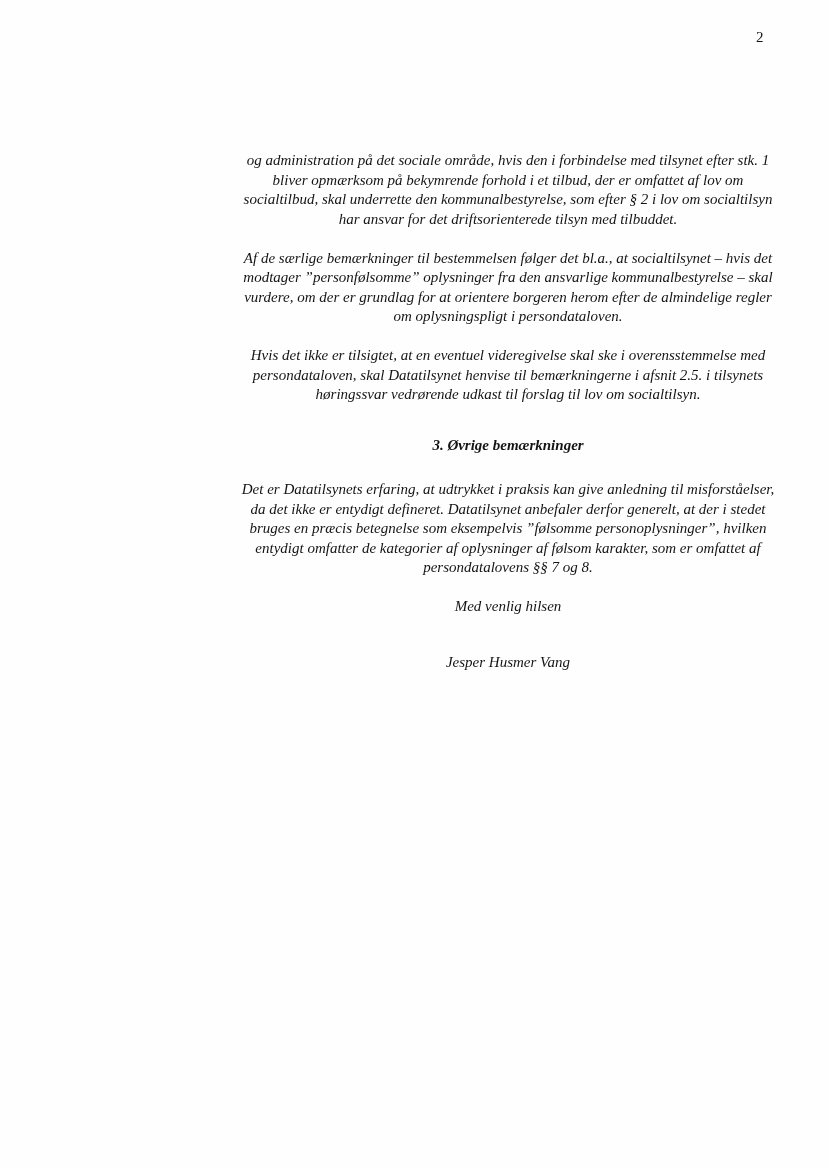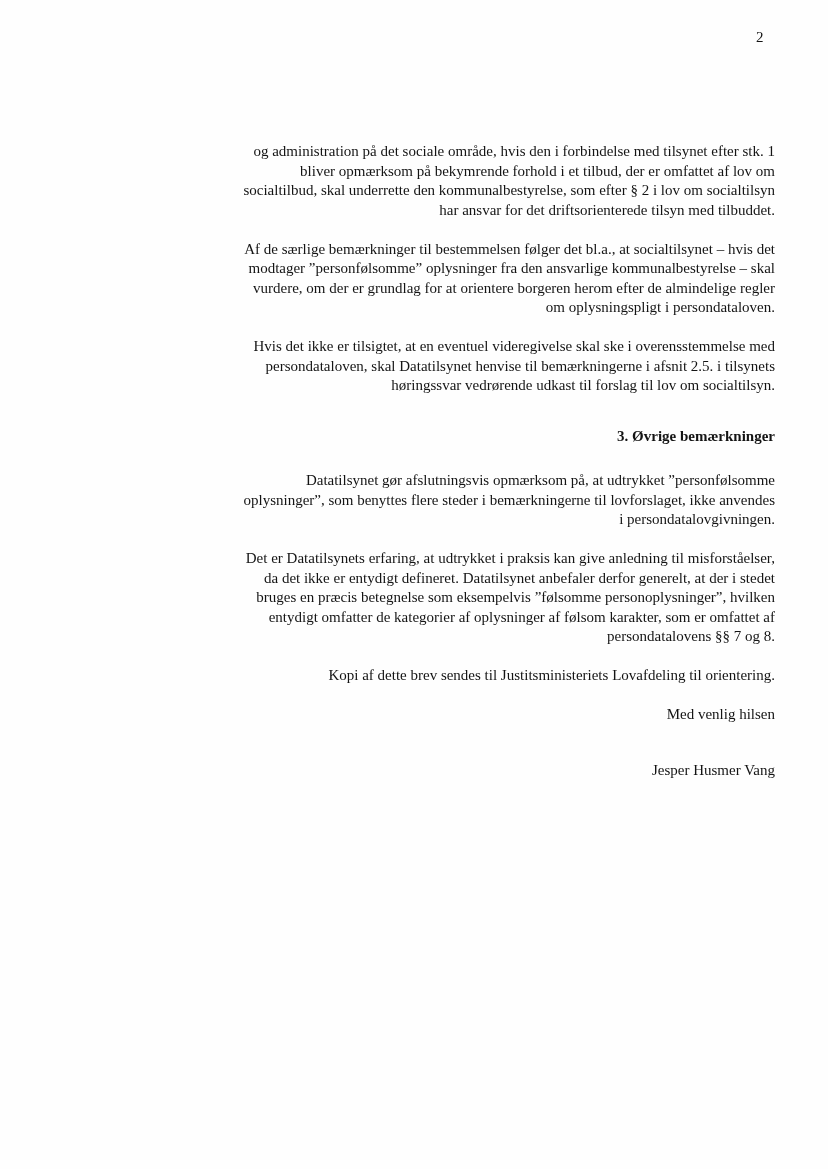--- a/index.html
+++ b/index.html
@@ -19,26 +19,27 @@
   }
   .page-number {
     position: absolute;
     top: 28px;
     left: 756px;
     font-size: 15px;
     line-height: 19px;
   }
   .content {
     position: absolute;
-    top: 142px;
+    top: 151px;
     left: 241px;
     width: 534px;
     font-size: 15px;
     line-height: 19.5px;
-    text-align: right;
+    text-align: center;
+    font-style: italic;
   }
   .para {
     margin: 0 0 19.5px 0;
   }
   .heading {
     font-size: 15px;
     font-weight: bold;
     margin: 31px 0 25px 0;
   }
   .closing {
@@ -62,25 +63,23 @@
 
     <p class="para">og administration på det sociale område, hvis den i forbindelse med tilsynet efter stk. 1 bliver opmærksom på bekymrende forhold i et tilbud, der er omfattet af lov om socialtilbud, skal underrette den kommunalbestyrelse, som efter § 2 i lov om socialtilsyn har ansvar for det driftsorienterede tilsyn med tilbuddet.</p>
 
     <p class="para">Af de særlige bemærkninger til bestemmelsen følger det bl.a., at socialtilsynet – hvis det modtager ”personfølsomme” oplysninger fra den ansvarlige kommunalbestyrelse – skal vurdere, om der er grundlag for at orientere borgeren herom efter de almindelige regler om oplysningspligt i persondataloven.</p>
 
 
     <p class="para">Hvis det ikke er tilsigtet, at en eventuel videregivelse skal ske i overensstemmelse med persondataloven, skal Datatilsynet henvise til bemærkningerne i afsnit 2.5. i tilsynets høringssvar vedrørende udkast til forslag til lov om socialtilsyn.</p>
 
     <h3 class="heading">3. Øvrige bemærkninger</h3>
 
-    <p class="para">Datatilsynet gør afslutningsvis opmærksom på, at udtrykket ”personfølsomme oplysninger”, som benyttes flere steder i bemærkningerne til lovforslaget, ikke anvendes i persondatalovgivningen.</p>
 
     <p class="para">Det er Datatilsynets erfaring, at udtrykket i praksis kan give anledning til misforståelser, da det ikke er entydigt defineret. Datatilsynet anbefaler derfor generelt, at der i stedet bruges en præcis betegnelse som eksempelvis ”følsomme personoplysninger”, hvilken entydigt omfatter de kategorier af oplysninger af følsom karakter, som er omfattet af persondatalovens §§ 7 og 8.</p>
 
-    <p class="para">Kopi af dette brev sendes til Justitsministeriets Lovafdeling til orientering.</p>
 
     <p class="para closing">Med venlig hilsen</p>
 
     <div class="signature">
       <p class="sig-line">Jesper Husmer Vang</p>
     </div>
 
   </div>
 </div>
 

